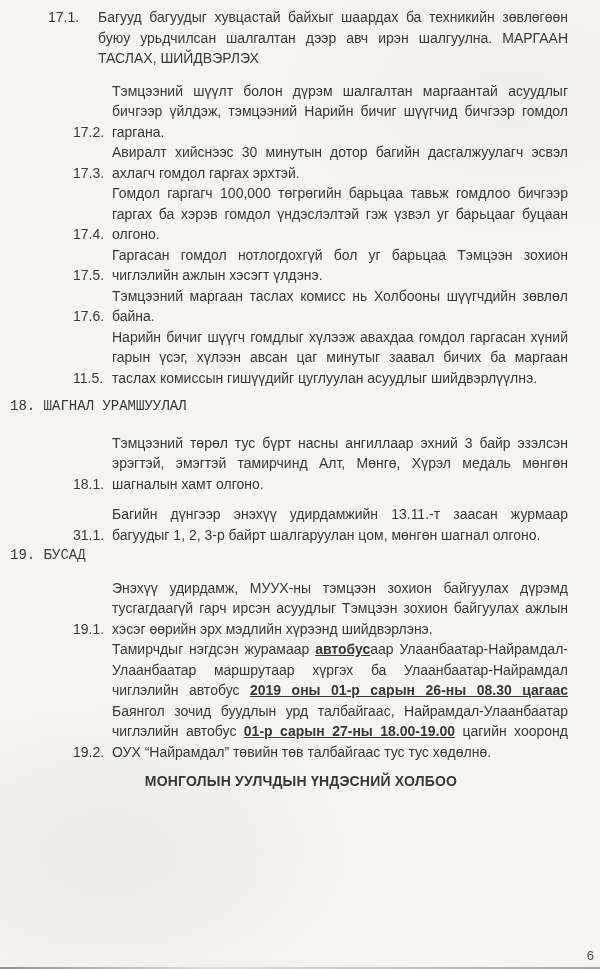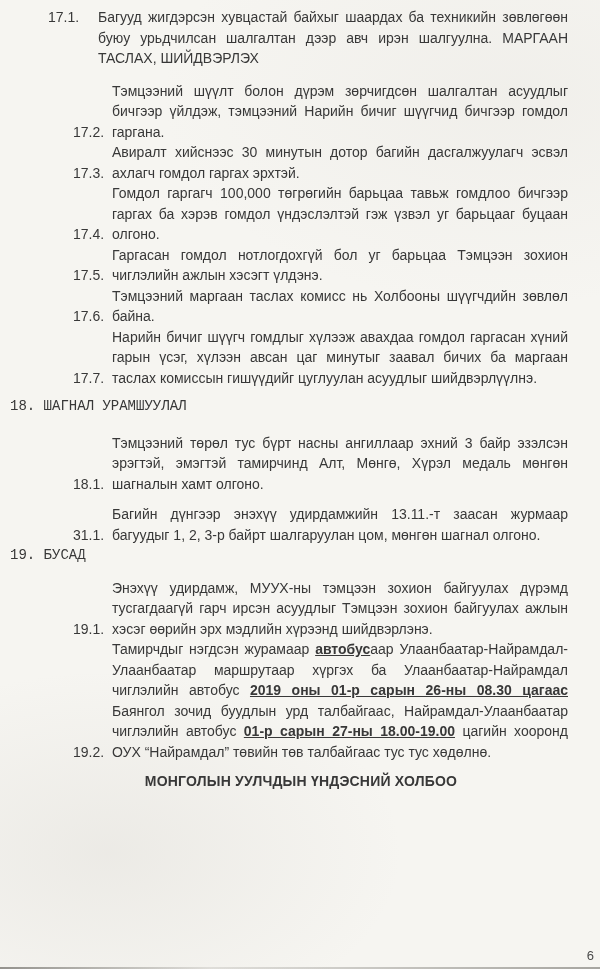--- a/index.html
+++ b/index.html
@@ -75,26 +75,26 @@
     color: #4a4a4a;
   }
 </style>
 </head>
 <body>
 
 <div class="page">
 
   <div class="item lvl1">
     <span class="num">17.1.</span>
-    <div class="txt">Багууд жигдэрсэн хувцастай байхыг шаардах ба техникийн зөвлөгөөн буюу урьдчилсан шалгалтан дээр авч ирэн шалгуулна. МАРГААН ТАСЛАХ, ШИЙДВЭРЛЭХ</div>
+    <div class="txt">Багууд багуудыг хувцастай байхыг шаардах ба техникийн зөвлөгөөн буюу урьдчилсан шалгалтан дээр авч ирэн шалгуулна. МАРГААН ТАСЛАХ, ШИЙДВЭРЛЭХ</div>
   </div>
 
   <div class="item lvl2 g12">
     <span class="num">17.2.</span>
-    <div class="txt">Тэмцээний шүүлт болон дүрэм зөрчигдсөн шалгалтан асуудлыг бичгээр үйлдэж, тэмцээний Нарийн бичиг шүүгчид бичгээр гомдол гаргана.</div>
+    <div class="txt">Тэмцээний шүүлт болон дүрэм шалгалтан маргаантай асуудлыг бичгээр үйлдэж, тэмцээний Нарийн бичиг шүүгчид бичгээр гомдол гаргана.</div>
   </div>
 
   <div class="item lvl2">
     <span class="num">17.3.</span>
     <div class="txt">Авиралт хийснээс 30 минутын дотор багийн дасгалжуулагч эсвэл ахлагч гомдол гаргах эрхтэй.</div>
   </div>
 
   <div class="item lvl2">
     <span class="num">17.4.</span>
     <div class="txt">Гомдол гаргагч 100,000 төгрөгийн барьцаа тавьж гомдлоо бичгээр гаргах ба хэрэв гомдол үндэслэлтэй гэж үзвэл уг барьцааг буцаан олгоно.</div>
@@ -104,21 +104,21 @@
     <span class="num">17.5.</span>
     <div class="txt">Гаргасан гомдол нотлогдохгүй бол уг барьцаа Тэмцээн зохион чиглэлийн ажлын хэсэгт үлдэнэ.</div>
   </div>
 
   <div class="item lvl2">
     <span class="num">17.6.</span>
     <div class="txt">Тэмцээний маргаан таслах комисс нь Холбооны шүүгчдийн зөвлөл байна.</div>
   </div>
 
   <div class="item lvl2">
-    <span class="num">17.7.</span>
+    <span class="num">11.5.</span>
     <div class="txt">Нарийн бичиг шүүгч гомдлыг хүлээж авахдаа гомдол гаргасан хүний гарын үсэг, хүлээн авсан цаг минутыг заавал бичих ба маргаан таслах комиссын гишүүдийг цуглуулан асуудлыг шийдвэрлүүлнэ.</div>
   </div>
 
   <div class="heading g8">18. ШАГНАЛ УРАМШУУЛАЛ</div>
 
   <div class="item lvl2 g16">
     <span class="num">18.1.</span>
     <div class="txt">Тэмцээний төрөл тус бүрт насны ангиллаар эхний 3 байр эзэлсэн эрэгтэй, эмэгтэй тамирчинд Алт, Мөнгө, Хүрэл медаль мөнгөн шагналын хамт олгоно.</div>
   </div>
 

